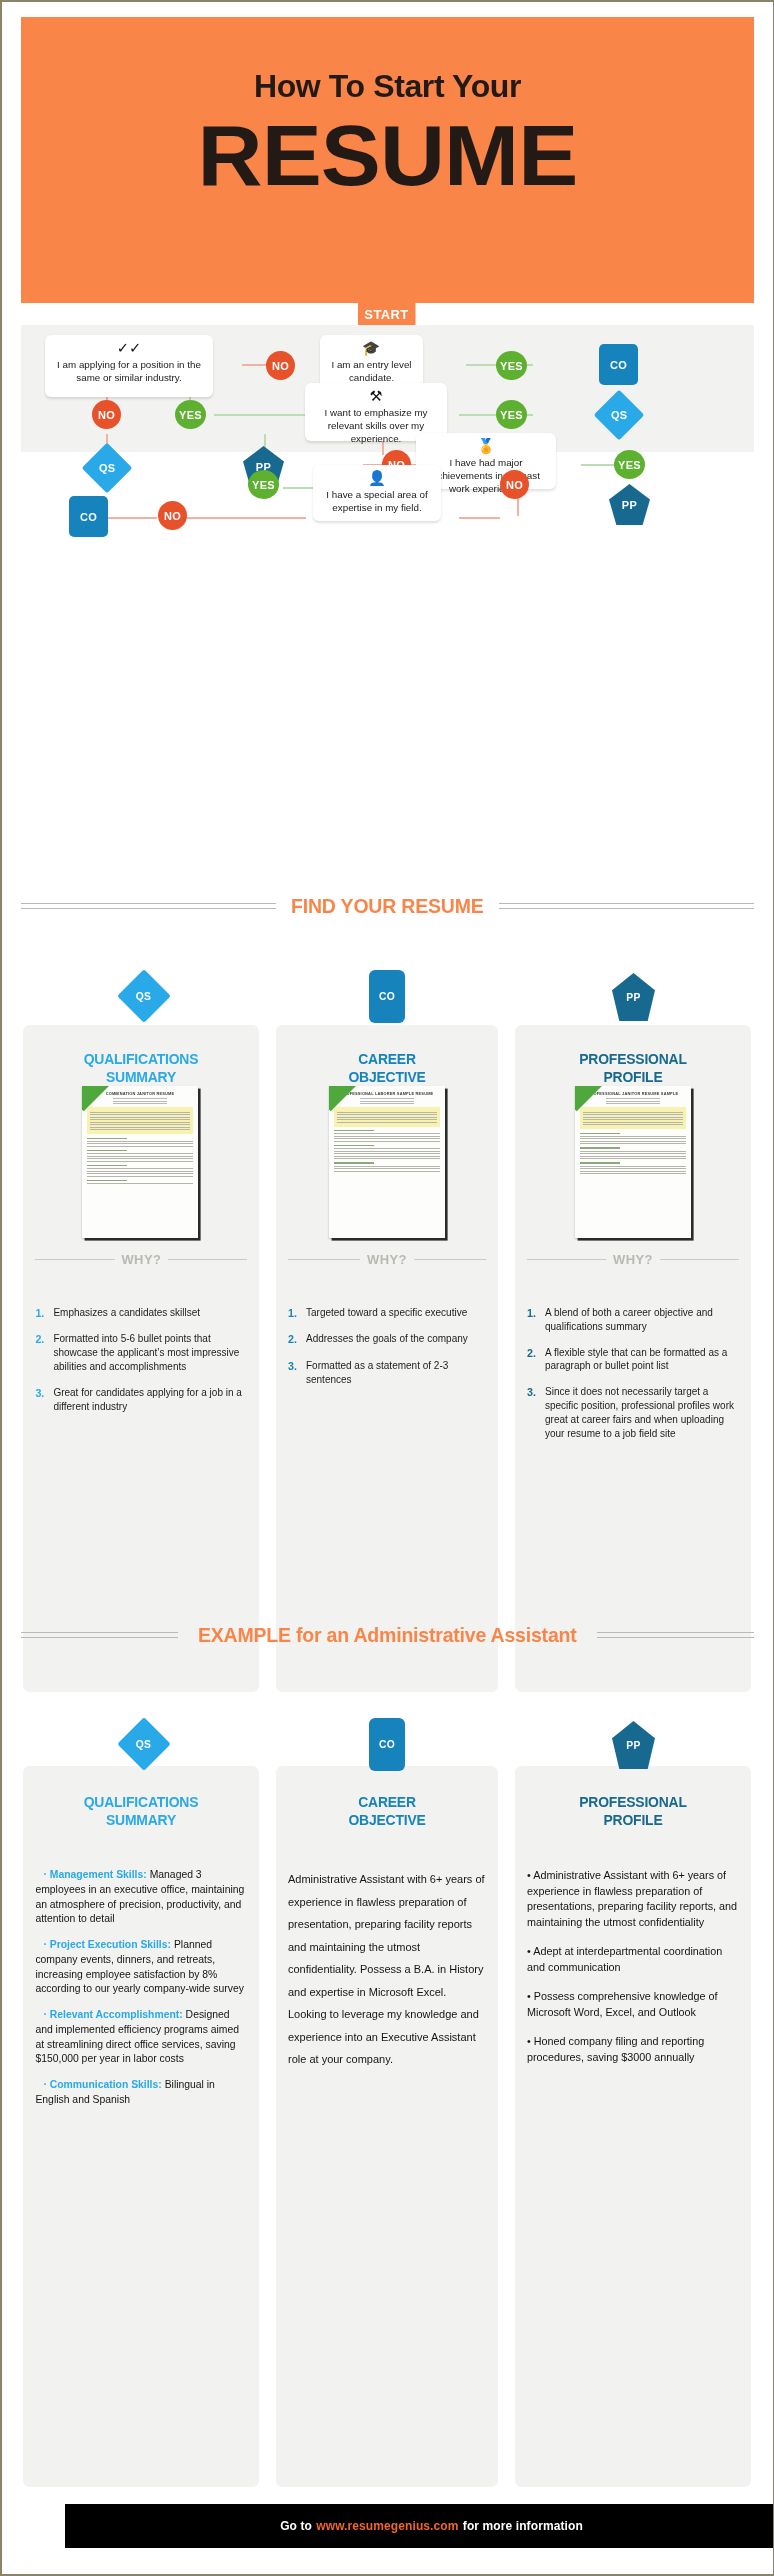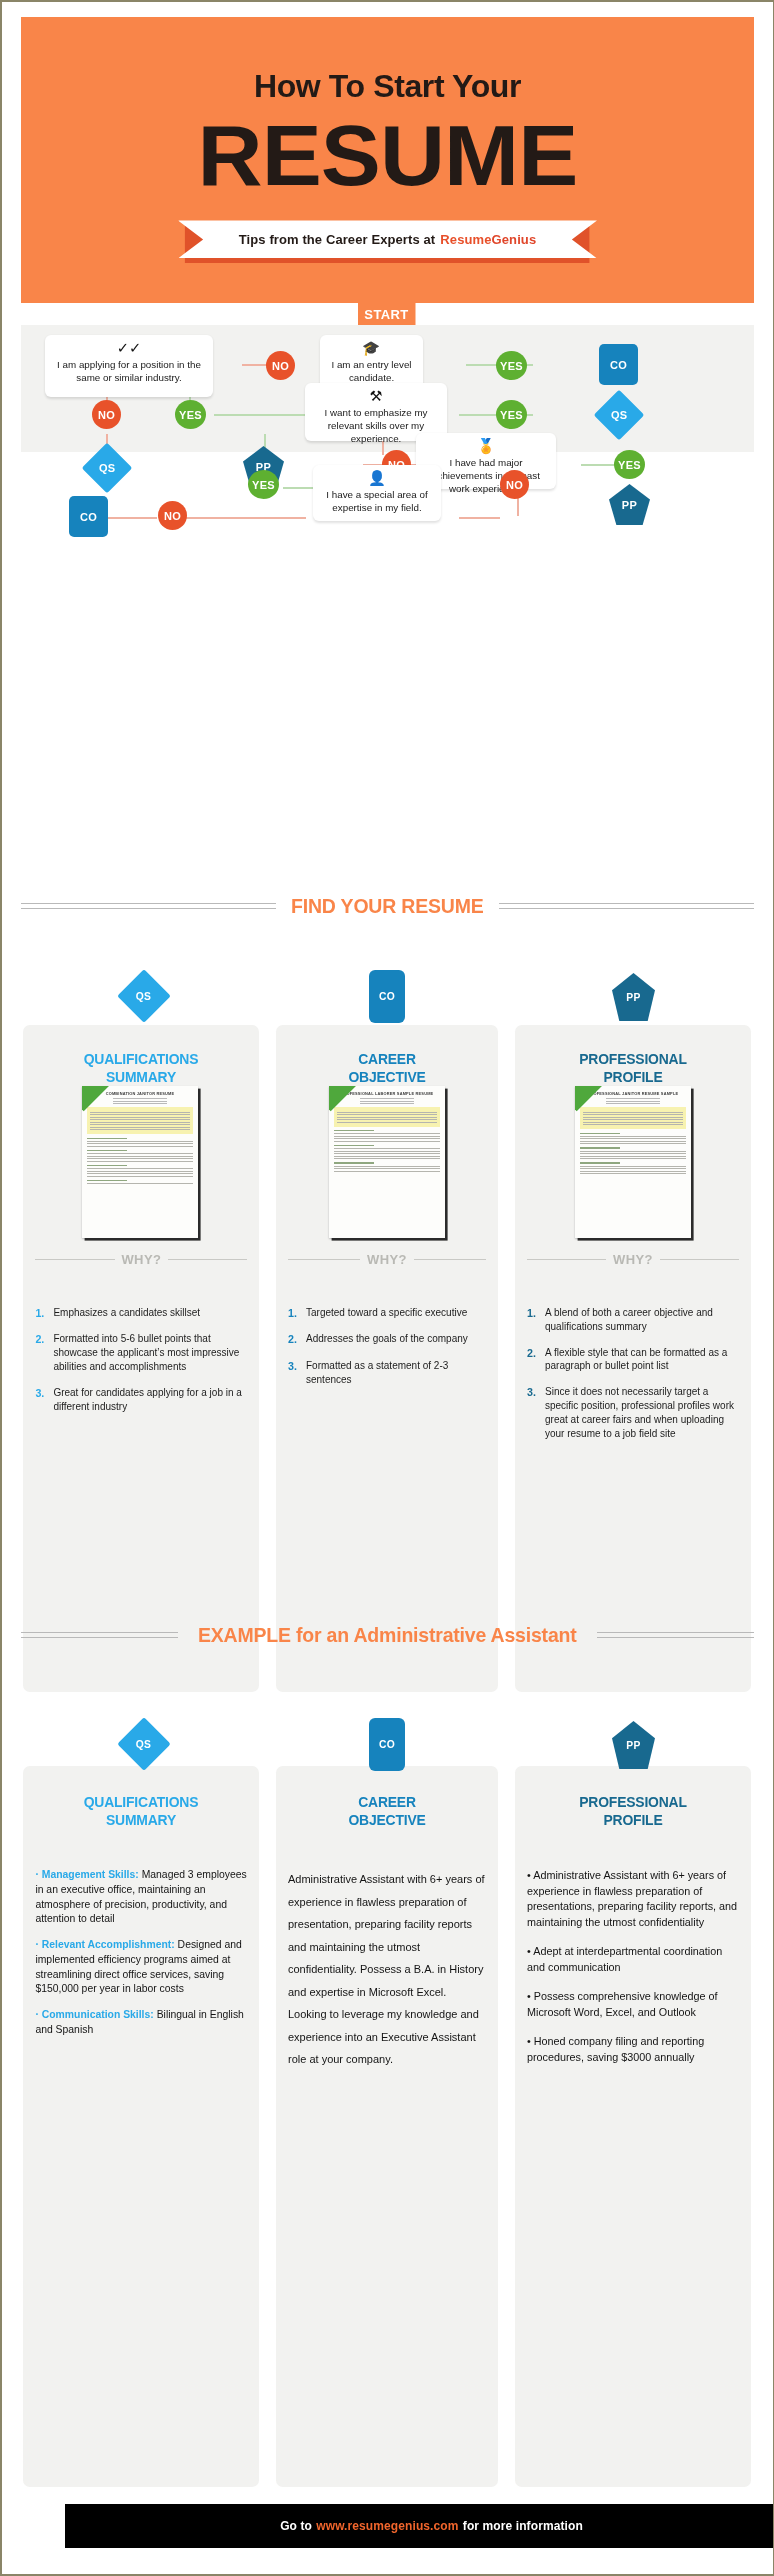--- a/index.html
+++ b/index.html
@@ -253,21 +253,21 @@
   .oitem { display: flex; gap: 6px; margin-bottom: 12px; }
   .onum { font-weight: bold; font-size: 10.7px; line-height: 1.35; min-width: 12px; }
   .onum.c1 { color: #29a9e8; }
   .onum.c2 { color: #1683bd; }
   .onum.c3 { color: #18698f; }
   .otxt { font-size: 10px; line-height: 1.38; color: #1c1c1c; }
 
   
   .ex-body { position: absolute; padding: 0 12px; }
   .ex-bullet { margin-bottom: 11px; font-size: 10.4px; line-height: 1.42; color: #141414; }
-  .ex-bullet .lbl { font-weight: bold; }
+  .ex-bullet .lbl { font-weight: bold; margin-left: 8px; }
   .ex-bullet .lbl.c1 { color: #29a9e8; }
   .ex-para { font-size: 11px; line-height: 2.05; color: #141414; }
   .ex-pp { font-size: 10.8px; line-height: 1.45; color: #141414; margin-bottom: 13.7px; }
 
   
   .footer {
     position: absolute;
     left: 19px;
     width: 733px;
     height: 44px;
@@ -283,28 +283,20 @@
   .footer .url { color: #f0652c; margin: 0 4.3px; }
 </style>
 </head>
 <body>
 
 <div class="page">
 
   <div class="hero">
     <div class="hero-sub">How To Start Your</div>
     <div class="hero-title">RESUME</div>
-    <div class="ribbon-wrap">
-      <div class="ribbon-shadow"></div>
-      <div class="ribbon">
-        <span>Tips from the Career Experts at</span>
-        <span class="rg-resume">Resume</span>
-          <span class="rg-genius">Genius</span>
-      </div>
-    </div>
   </div>
 
   <div class="start-arrow">START</div>
 
   <div style="position:absolute;left:19px;top:323px;width:733px;height:127px;background:#f2f2f0;"></div>
 
   <div style="position:absolute;left:19px;top:323px;width:733px;height:127px;">
 
     <div class="edge h pink" style="left:221px; top:39px; width:53px;"></div>
     <div class="edge h green" style="left:445px; top:39px; width:67px;"></div>
@@ -573,20 +565,21 @@
   <div class="card" style="left:21.4px; top:1764px; width:236px; height:721px;"></div>
   <div class="badge qs" style="left:123px; top:1723px;">
       <span>QS</span>
     </div>
   <div class="card-title c1" style="left:21.4px; top:1791px; width:236px;">
     <div>QUALIFICATIONS</div>
     <div>SUMMARY</div>
   </div>
   <div class="ex-body" style="left:21.4px; top:1866px; width:236px;">
     <div class="ex-bullet"><span class="lbl c1">· Management Skills:</span><span> Managed 3 employees in an executive office, maintaining an atmosphere of precision, productivity, and attention to detail</span></div>
+    <div class="ex-bullet"><span class="lbl c1">· Project Execution Skills:</span><span> Planned company events, dinners, and retreats, increasing employee satisfaction by 8% according to our yearly company-wide survey</span></div>
     <div class="ex-bullet"><span class="lbl c1">· Relevant Accomplishment:</span><span> Designed and implemented efficiency programs aimed at streamlining direct office services, saving $150,000 per year in labor costs</span></div>
     <div class="ex-bullet"><span class="lbl c1">· Communication Skills:</span><span> Bilingual in English and Spanish</span></div>
   </div>
 
   <div class="card" style="left:274px; top:1764px; width:222px; height:721px;"></div>
   <div class="badge co" style="left:367px; top:1716px;">
       <span>CO</span>
     </div>
   <div class="card-title c2" style="left:274px; top:1791px; width:222px;">
     <div>CAREER</div>

